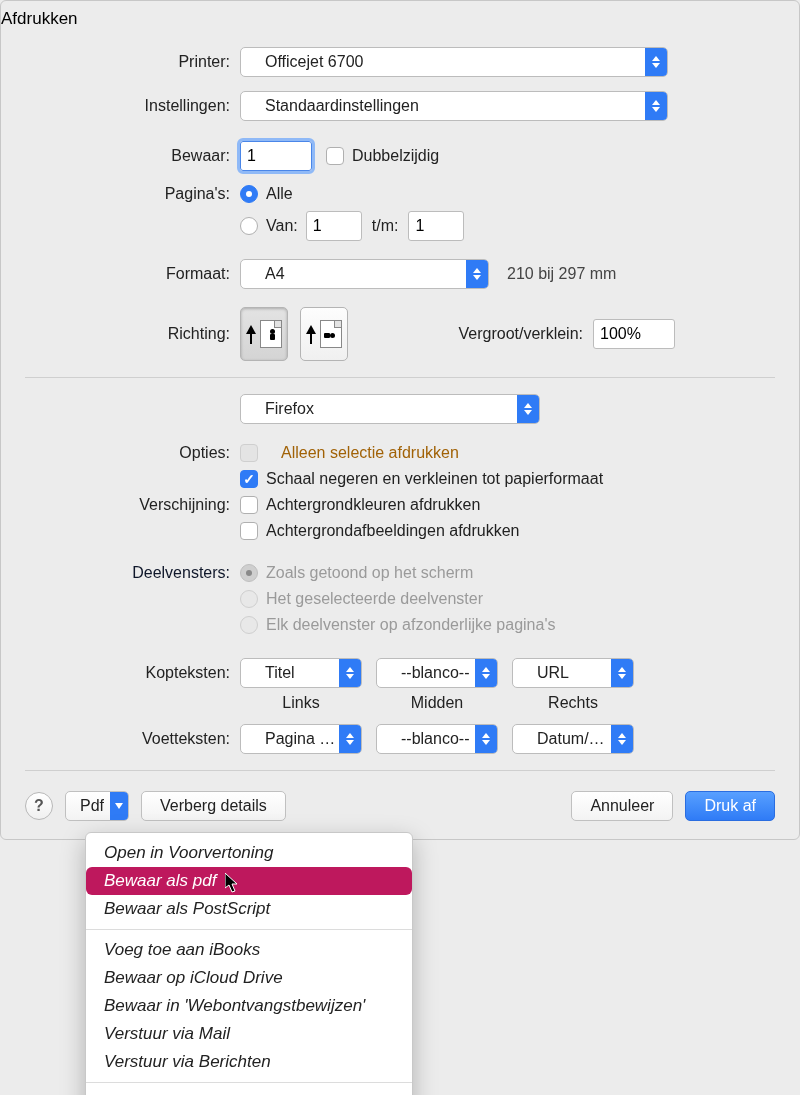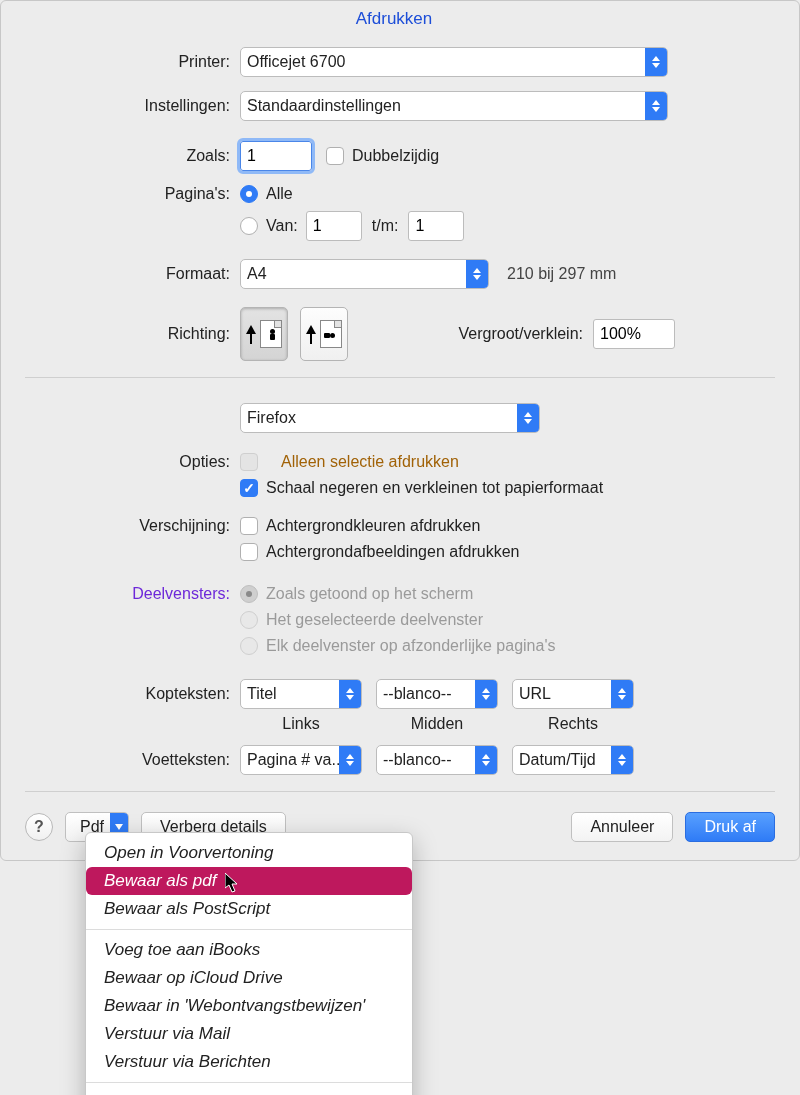--- a/index.html
+++ b/index.html
@@ -13,50 +13,50 @@
   }
   .dialog {
     width: 800px;
     background: #ececec;
     border: 1px solid #c7c7c7;
     border-radius: 6px;
     position: relative;
     padding-bottom: 18px;
   }
   .title {
-    text-align: center;
+    text-align: left;
     font-size: 17px;
     padding: 8px 12px 14px 0;
-    color: #1d4ed8;
+    color: #000000;
   }
 
   
   .row {
     display: flex;
     align-items: center;
     padding: 4px 24px;
   }
   .label-col {
     width: 215px;
     text-align: right;
     padding-right: 10px;
     color: #222;
   }
-  .label-col.disabled { color: #6d28d9; }
+  .label-col.disabled { color: #0f172a; }
 
   
   .popup {
     display: inline-flex;
     align-items: center;
     background: #fff;
     border: 1px solid #bcbcbc;
     border-radius: 5px;
     height: 30px;
     position: relative;
-    padding: 0 6px;
+    padding: 0 24px;
     font-size: 16px;
     overflow: hidden;
   }
   .popup-text { flex: 1; white-space: nowrap; overflow: hidden; text-overflow: ellipsis; }
   .popup-caret {
     width: 22px;
     height: 100%;
     background: #2f7bf6;
     position: absolute;
     right: 0; top: 0;
@@ -71,21 +71,21 @@
     content: "";
     width: 0; height: 0;
     border-left: 4px solid transparent;
     border-right: 4px solid transparent;
   }
   .popup-caret::before { border-bottom: 5px solid #fff; }
   .popup-caret::after  { border-top: 5px solid #fff; }
 
   .popup.wide  { width: 428px; }
   .popup.med   { width: 249px; }
-  .popup.app   { width: 300px; margin-top: 9px; }
+  .popup.app   { width: 300px; }
   .popup.small { width: 122px; }
 
   
   .tinput {
     background: #fff;
     border: 1px solid #bcbcbc;
     border-radius: 3px;
     height: 30px;
     padding: 0 6px;
     font-size: 16px;
@@ -358,21 +358,21 @@
 
   <div class="row" style="margin-top:6px;">
     <div class="label-col">Instellingen:</div>
     <div class="popup wide">
       <span class="popup-text">Standaardinstellingen</span>
       <span class="popup-caret"></span>
     </div>
   </div>
 
   <div class="row" style="margin-top:12px;">
-    <div class="label-col">Zoals:</div>
+    <div class="label-col">Bewaar:</div>
     <input class="tinput focus" style="width: 72px;" value="1">
     <div style="width:14px;"></div>
     <label class="cb">
       <span class="cb-box"></span>
       <span>Dubbelzijdig</span>
     </label>
   </div>
 
   <div class="row" style="margin-top:6px;">
     <div class="label-col">Pagina's:</div>
@@ -448,21 +448,21 @@
     </label>
   </div>
   <div class="row">
     <div class="label-col"></div>
     <label class="cb">
       <span class="cb-box checked"></span>
       <span>Schaal negeren en verkleinen tot papierformaat</span>
     </label>
   </div>
 
-  <div class="row" style="margin-top:12px;">
+  <div class="row" style="">
     <div class="label-col">Verschijning:</div>
     <label class="cb">
       <span class="cb-box"></span>
       <span>Achtergrondkleuren afdrukken</span>
     </label>
   </div>
   <div class="row">
     <div class="label-col"></div>
     <label class="cb">
       <span class="cb-box"></span>

